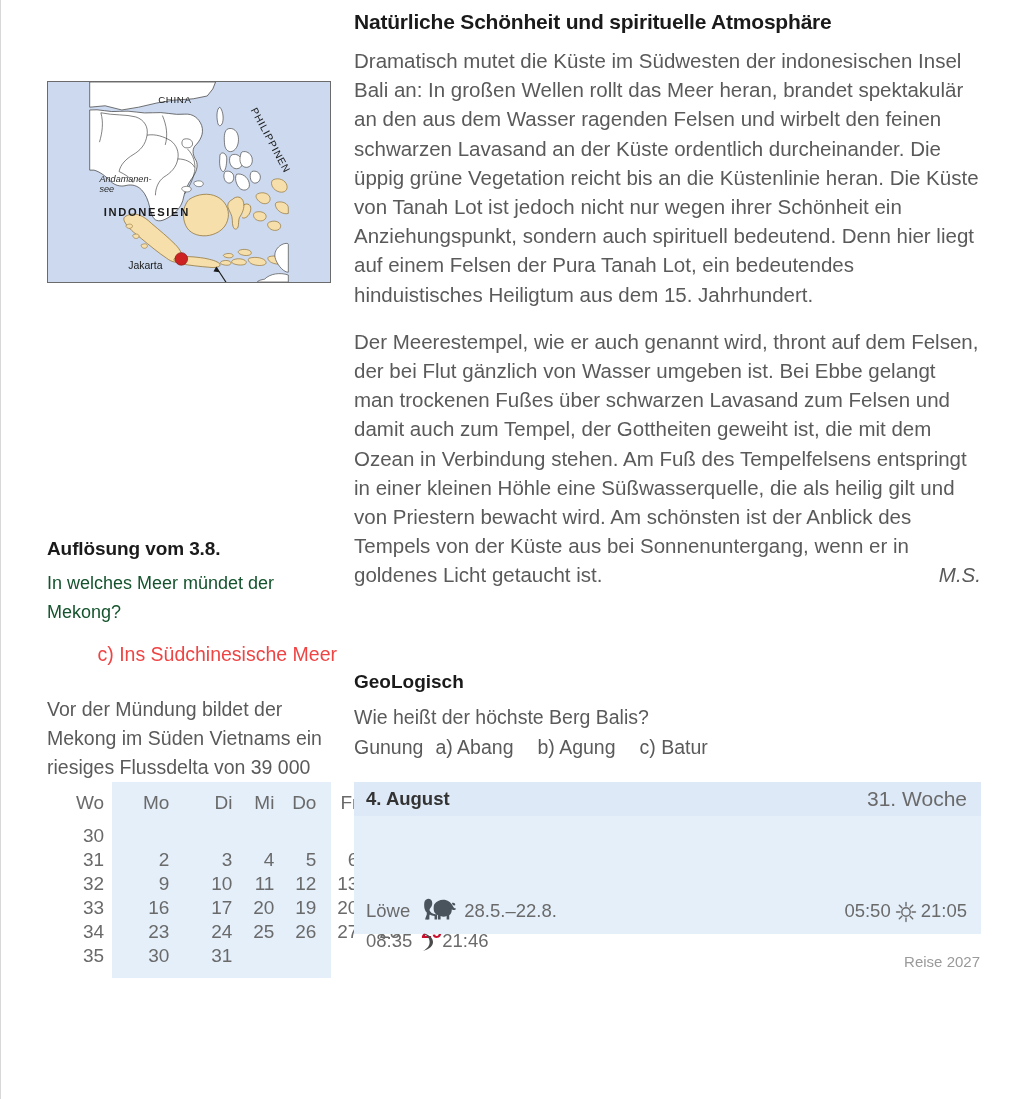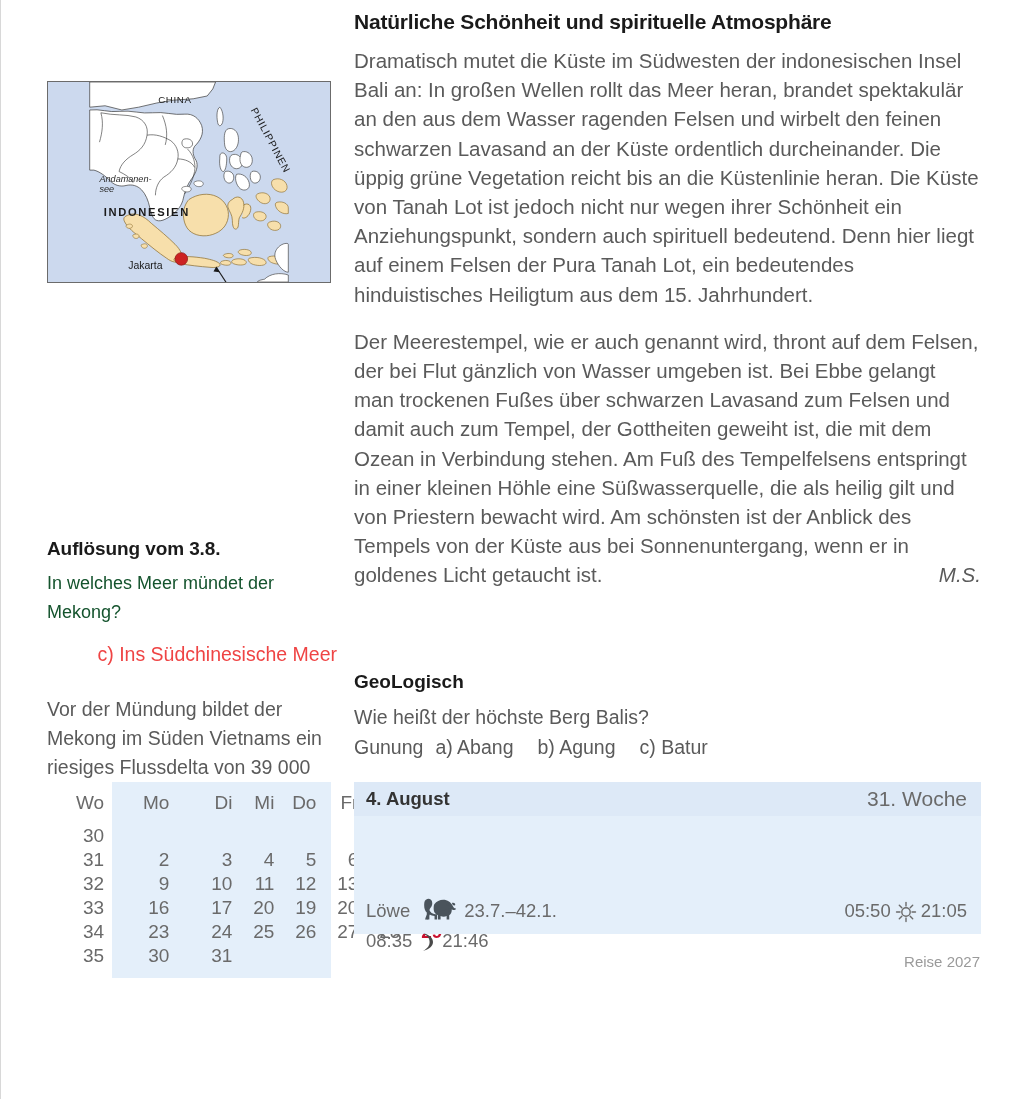--- a/index.html
+++ b/index.html
@@ -451,21 +451,21 @@
                 C7,16 6,13 6,10 C6,7 6,4 8,3 Z"></path>
               <path fill="#4a545c" d="M18,8 C20,5 24,3 28,3 C33,3 37,6 39,10 C40,12 41,13 42,13
                 C43,13 43,15 41,15 C40,15 39,15 38,14 C38,17 37,20 35,21 L35,26 L32,26 L32,22
                 C30,23 27,23 25,22 L25,26 L22,26 L22,21 C19,20 17,17 17,14 C17,11 17,9 18,8 Z"></path>
               <path fill="#4a545c" d="M20,18 C23,19 27,20 31,19 C34,18 36,16 37,13"></path>
               <circle fill="#4a545c" cx="33" cy="9" r="1.4"></circle>
               <path fill="#4a545c" d="M38,7 C40,6 42,7 42,9 C42,10 40,10 39,9 Z"></path>
               <path fill="#4a545c" d="M12,16 C10,19 8,22 7,26 L10,26 C11,23 12,20 14,18 Z"></path>
             </svg>
           </span>
-          <span>23.7.–42.1.</span>
+          <span>28.5.–22.8.</span>
         </span>
         <span class="dp-right">
           <span>05:50</span>
           <span class="sun-icon">
             <svg viewBox="0 0 22 22" xmlns="http://www.w3.org/2000/svg">
               <circle cx="11" cy="11" r="4.2" fill="none" stroke="#6a6a6a" stroke-width="1.4"></circle>
               <g stroke="#6a6a6a" stroke-width="1.4" stroke-linecap="round">
                 <line x1="11" y1="1.5" x2="11" y2="5"></line>
                 <line x1="11" y1="17" x2="11" y2="20.5"></line>
                 <line x1="1.5" y1="11" x2="5" y2="11"></line>

